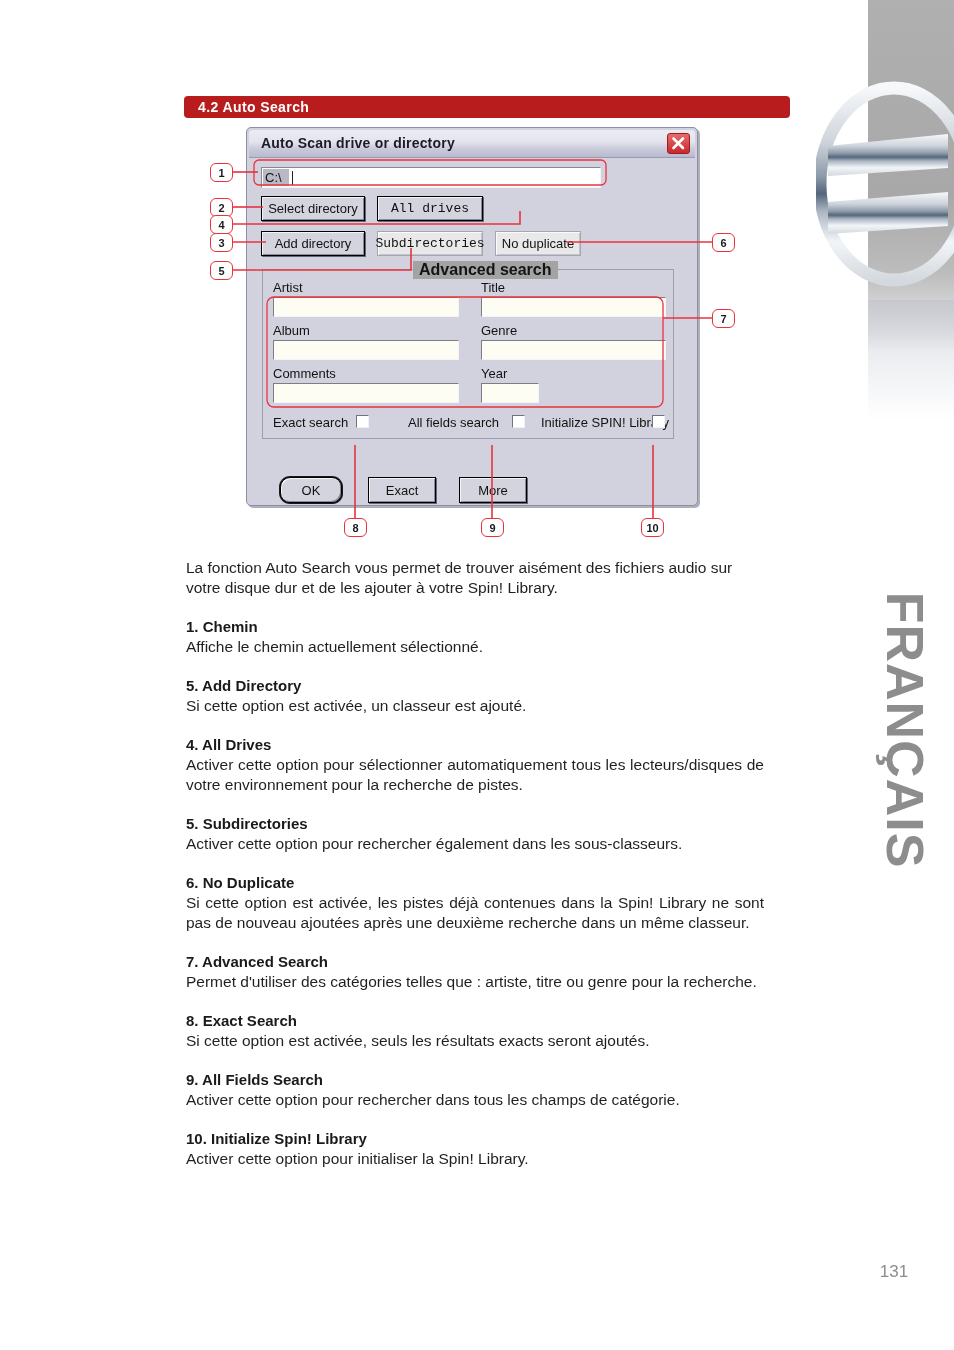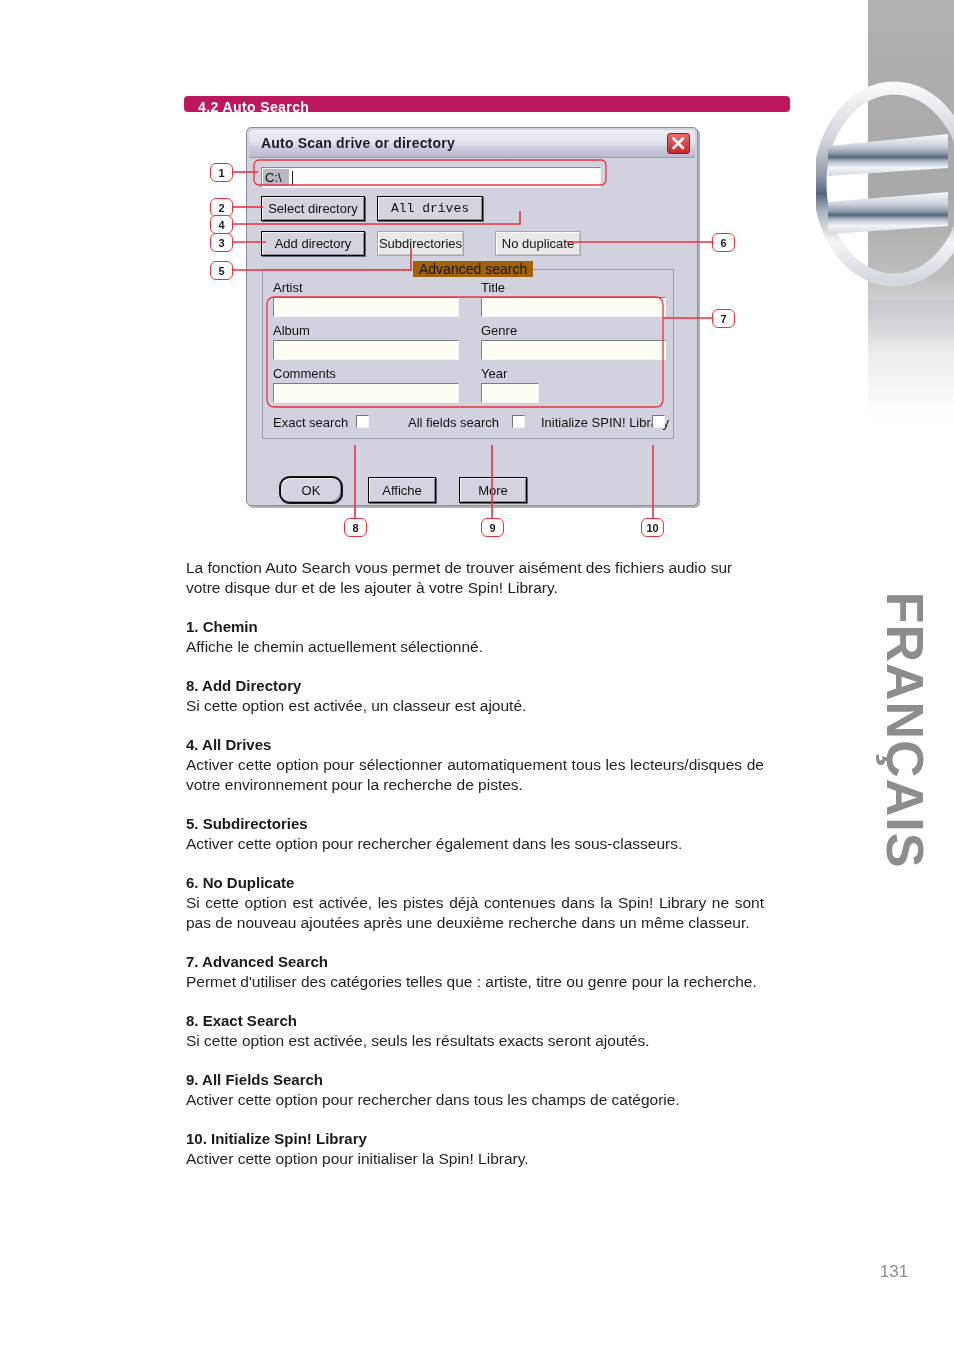--- a/index.html
+++ b/index.html
@@ -43,22 +43,22 @@
     font-family:"Liberation Sans", sans-serif;
   }
 
   #page-number{
     position:absolute;left:856px;top:1262px;width:76px;
     text-align:center;font-size:17px;color:#8d8d8d;
   }
 
   
   #section-bar{
-    position:absolute;left:184px;top:96px;width:606px;height:16px;
-    background:#be185d;border-radius:4px;
+    position:absolute;left:184px;top:96px;width:606px;height:22px;
+    background:#b91c1c;border-radius:4px;
   }
   #section-bar span{
     position:absolute;left:14px;top:3px;
     font-size:14px;font-weight:bold;color:#ffffff;letter-spacing:.4px;
   }
 
   
   #dialog{
     position:absolute;left:246px;top:127px;width:452px;height:379px;
     background:#d2d2de;
@@ -126,33 +126,33 @@
     border:1px solid #a6a6b2;
     box-shadow:inset 1px 1px 0 #fbfbfc, inset -1px -1px 0 #c4c4cc;
   }
   .btn.default{
     box-shadow: inset 1px 1px 0 #f3f3f8, inset -1px -1px 0 #8a8a99, 0 0 0 1px #1a1a1a, 1px 1px 0 #66667a;
   }
 
   #btn-select-dir{left:9px;top:37px;width:104px;}
   #btn-all-drives{left:125px;top:37px;width:106px;font-family:Liberation Mono, monospace;}
   #btn-add-dir{left:9px;top:72px;width:104px;}
-  #btn-subdirs{left:125px;top:72px;width:87px;}
+  #btn-subdirs{left:125px;top:72px;width:106px;font-family:Liberation Mono, monospace;}
   #btn-noduplicate{left:243px;top:72px;width:86px;}
 
   
   #adv-group{
     position:absolute;left:10px;top:110px;width:412px;height:170px;
     border:1px solid #9d9dad;
     box-sizing:border-box;
   }
   #adv-legend{
     position:absolute;left:150px;top:-9px;
-    background:#a16207;padding:0 6px;
-    font-size:14px;color:#141414;
+    background:#a3a3a3;padding:0 6px;
+    font-size:16px;color:#141414;font-weight:bold;
   }
   .fld-label{
     position:absolute;font-size:13px;color:#121212;
   }
   .fld{
     position:absolute;height:20px;
     background:#fdfdf4;
     border-top:1px solid #7d7d8a;border-left:1px solid #7d7d8a;
     border-right:1px solid #f4f4f9;border-bottom:1px solid #f4f4f9;
     box-sizing:border-box;
@@ -259,21 +259,21 @@
       <div class="cb" style="left:93px;top:145px;"></div>
 
       <span class="cb-label" style="left:145px;top:145px;">All fields search</span>
       <div class="cb" style="left:249px;top:145px;"></div>
 
       <span class="cb-label" style="left:278px;top:145px;">Initialize SPIN! Library</span>
       <div class="cb" style="left:389px;top:145px;"></div>
     </div>
 
     <div class="btn default" id="btn-ok">OK</div>
-    <div class="btn" id="btn-cancel">Affiche</div>
+    <div class="btn" id="btn-cancel">Exact</div>
     <div class="btn" id="btn-more">More</div>
   </div>
 </div>
 
 <svg id="callouts" viewBox="0 0 954 1350">
   <g stroke="#e8333f" stroke-width="1.6" fill="none">
 
     <path d="M232,172 L258,172"></path>
     <rect x="254" y="160" width="352" height="25" rx="5" stroke-width="1.3"></rect>
 
@@ -312,21 +312,21 @@
 </div>
 
 <div id="copy">
   <p class="intro just">La fonction Auto Search vous permet de trouver aisément des fichiers audio sur votre disque dur et de les ajouter à votre Spin! Library.</p>
   <div id="entries">
       <div class="entry">
         <h3>1. Chemin</h3>
         <p>Affiche le chemin actuellement sélectionné.</p>
       </div>
       <div class="entry">
-        <h3>8. Add Directory</h3>
+        <h3>5. Add Directory</h3>
         <p>Si cette option est activée, un classeur est ajouté.</p>
       </div>
       <div class="entry">
         <h3>4. All Drives</h3>
         <p class="just">Activer cette option pour sélectionner automatiquement tous les lecteurs/disques de votre environnement pour la recherche de pistes.</p>
       </div>
       <div class="entry">
         <h3>5. Subdirectories</h3>
         <p>Activer cette option pour rechercher également dans les sous-classeurs.</p>
       </div>

